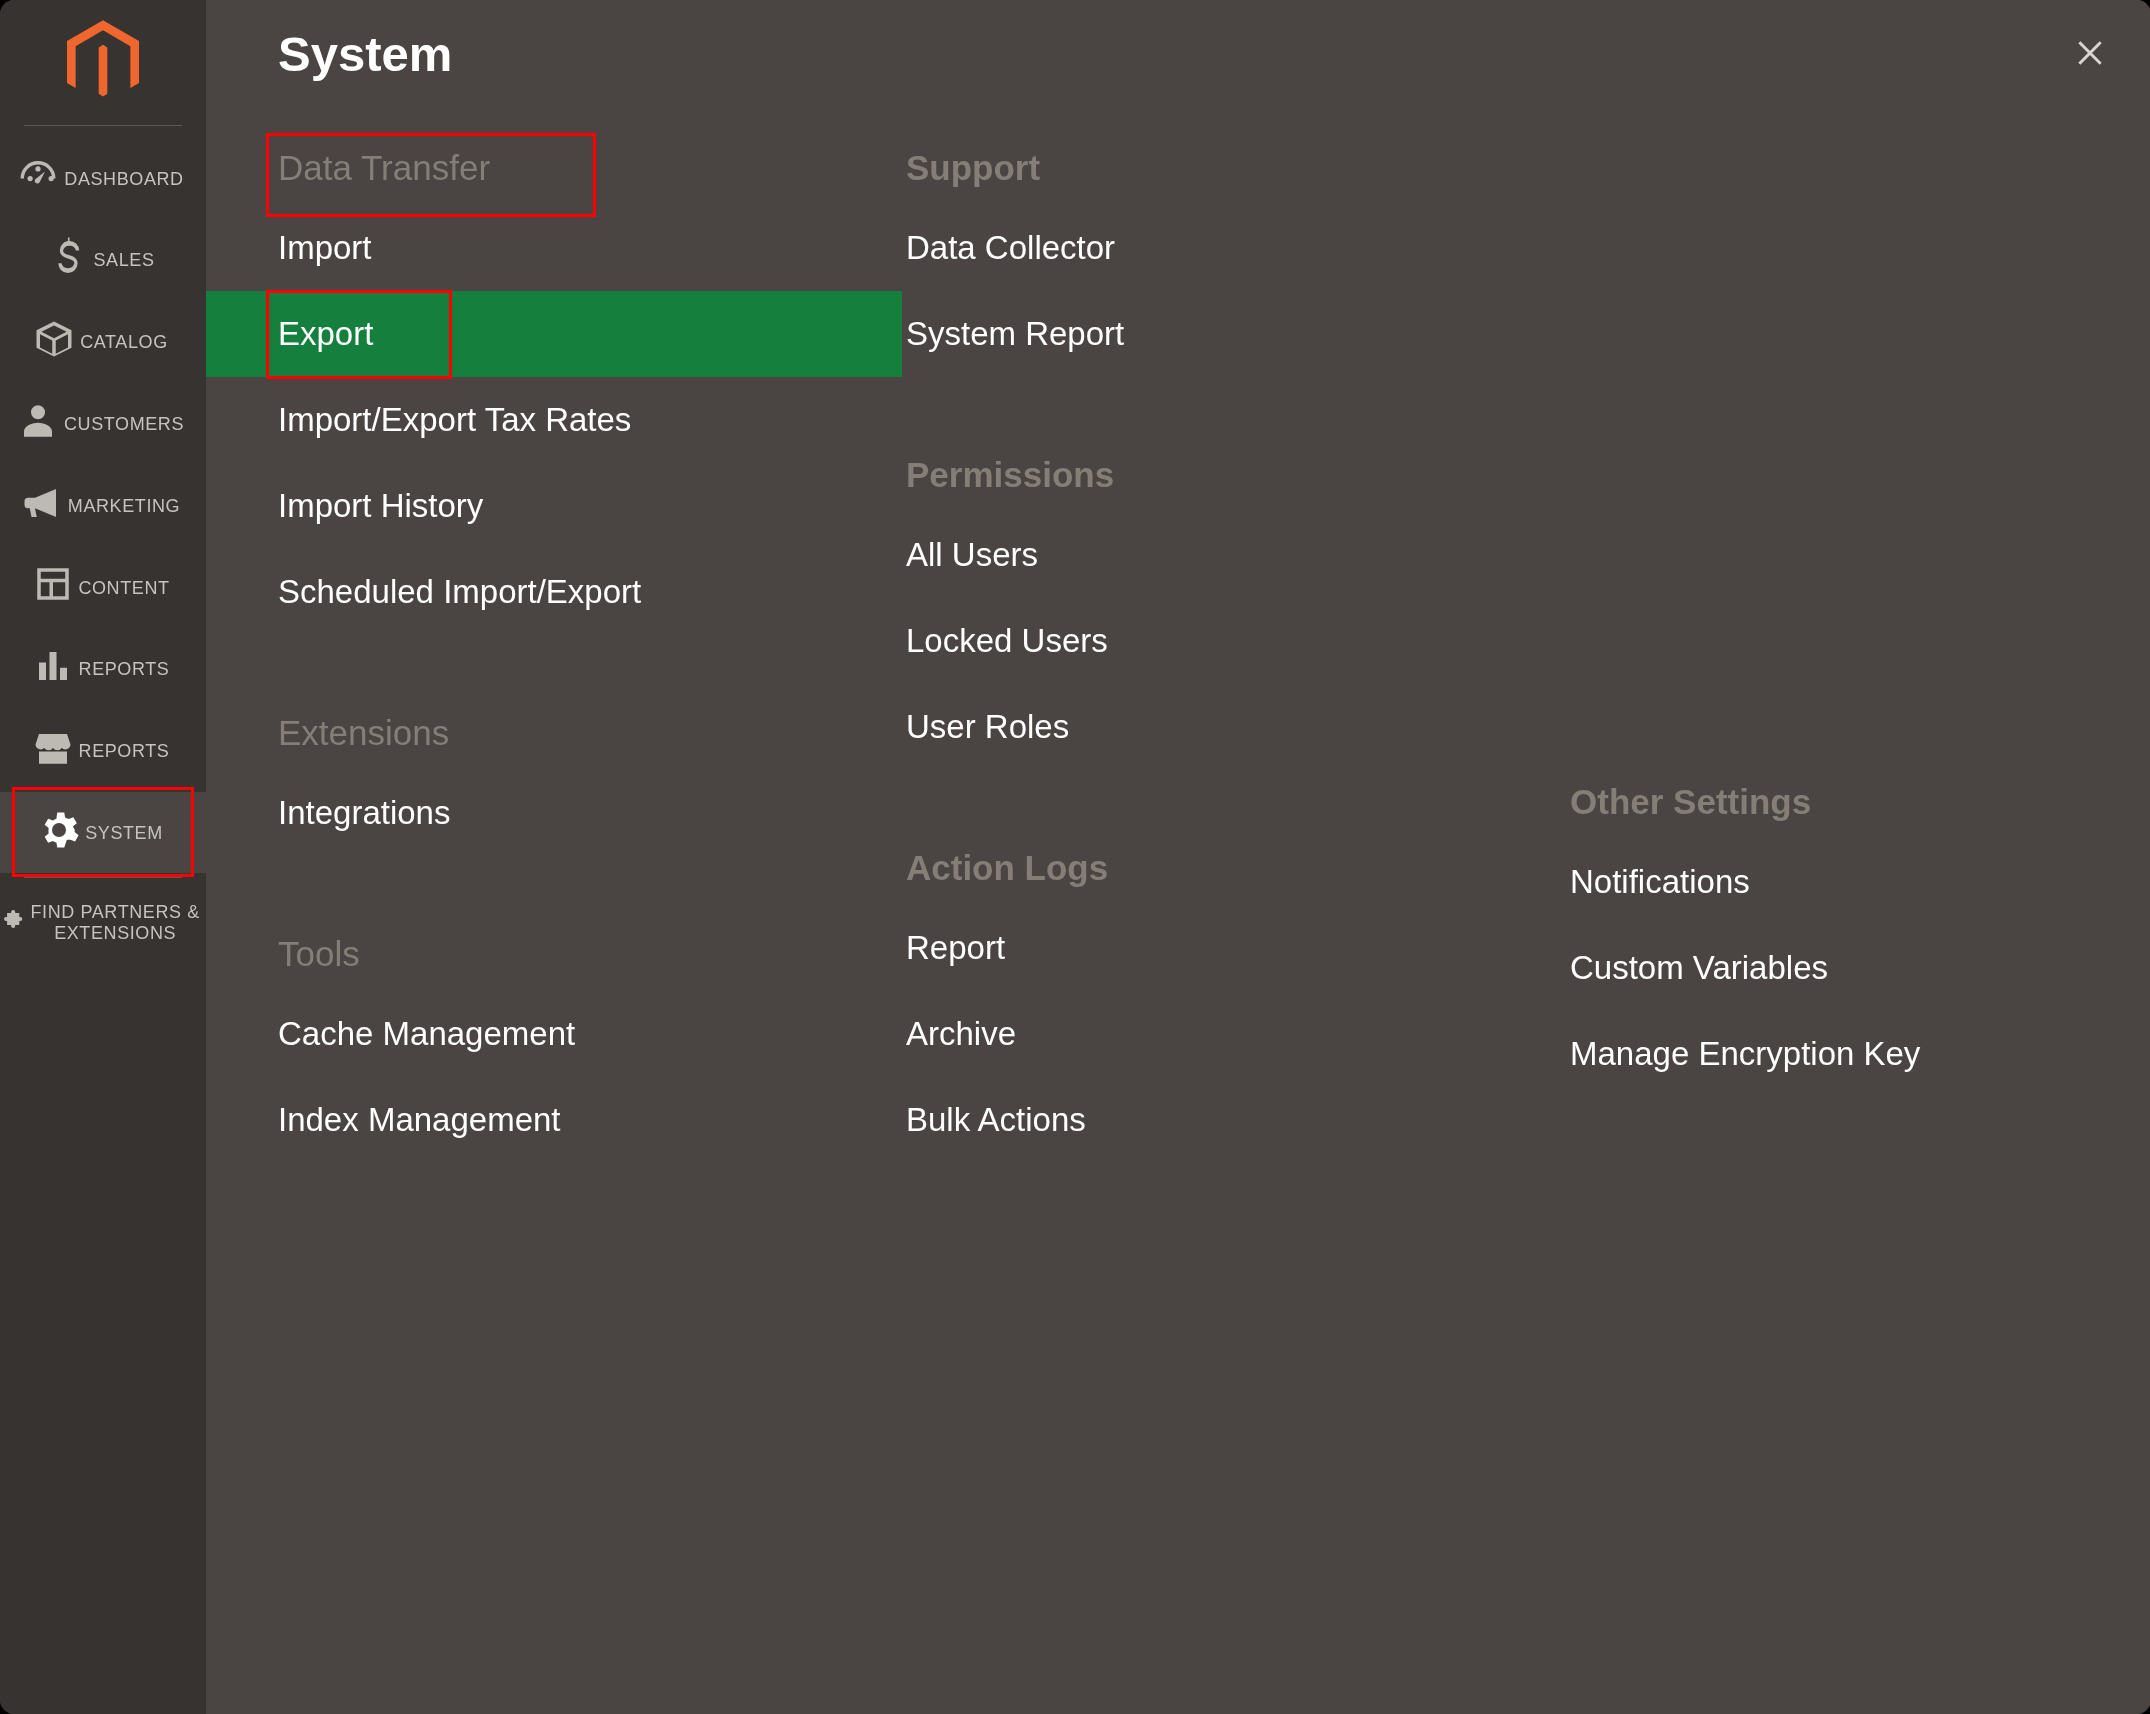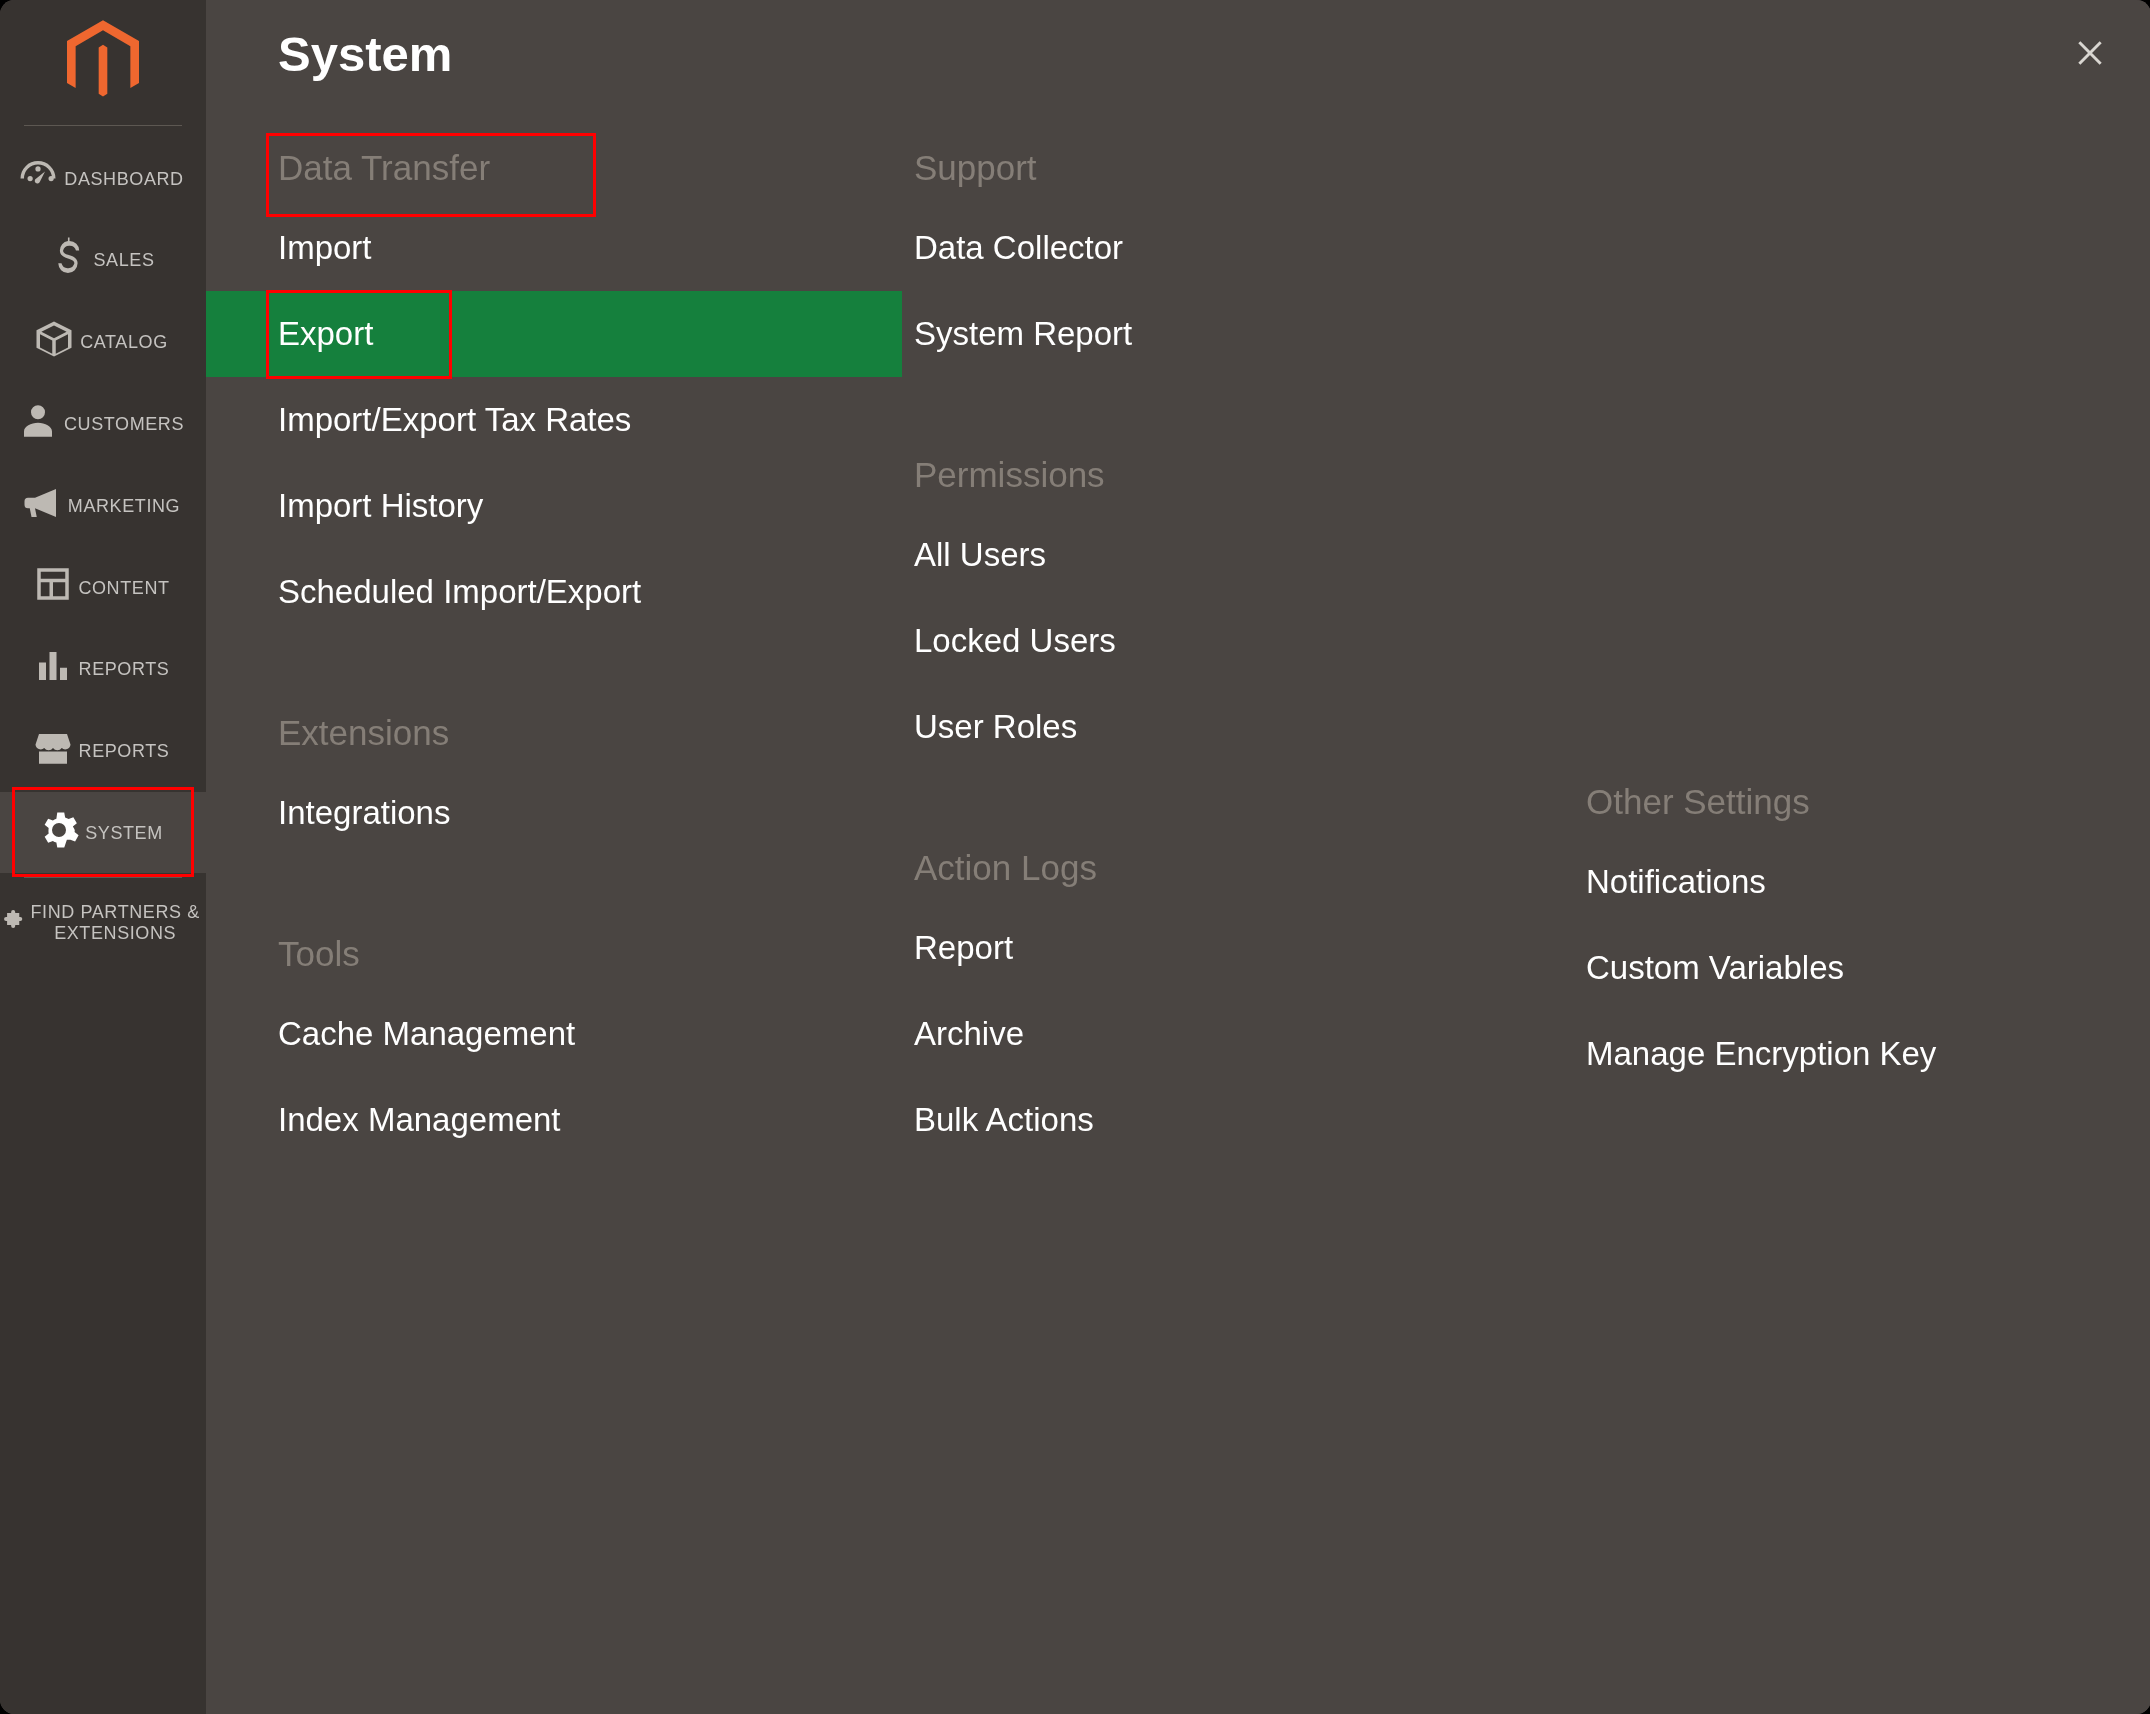--- a/index.html
+++ b/index.html
@@ -118,39 +118,39 @@
     width: 38px; height: 38px;
     color: #d9d6d1;
     cursor: pointer;
     display: flex; align-items: center; justify-content: center;
   }
   .close-btn svg { width: 32px; height: 32px; }
 
   .flyout-body {
     display: flex;
     padding: 36px 72px 0 0;
-    gap: 12px;
+    gap: 4px;
   }
   .col {
     display: flex;
     flex-direction: column;
     min-width: 0;
   }
   .col-1 { width: 696px; }
   .col-2 { width: 660px; }
   .col-3 { flex: 1; justify-content: flex-end; }
 
   .section { margin-bottom: 66px; }
   .section-title {
     color: var(--section-title);
     font-size: 35px;
     font-weight: 400;
     padding: 12px 29px 17px 72px;
   }
-  .col-2 .section-title, .col-3 .section-title { padding-left: 0; }
+  .col-2 .section-title, .col-3 .section-title { padding-left: 0; font-weight: bold; }
 
   .menu-link {
     color: #fff;
     font-size: 33px;
     font-weight: 400;
     padding: 24px 29px 24px 72px;
     cursor: pointer;
     white-space: nowrap;
     position: relative;
   }

